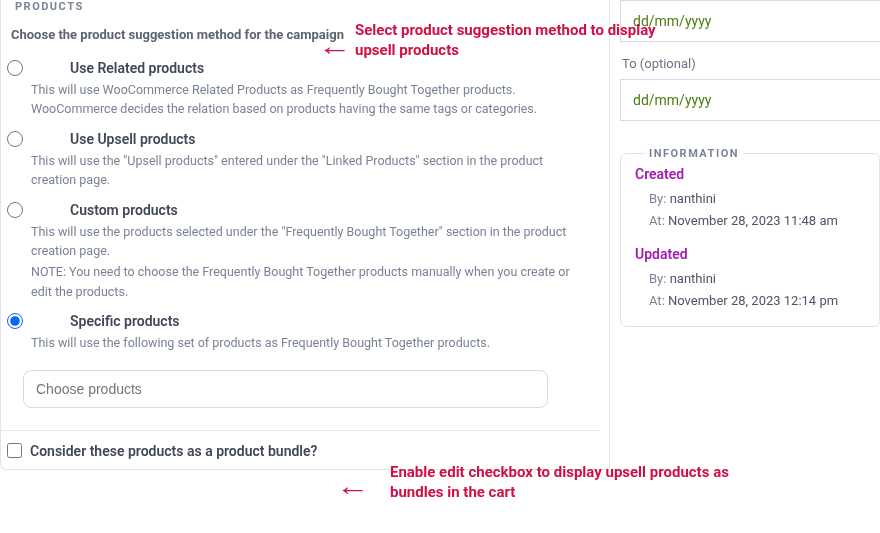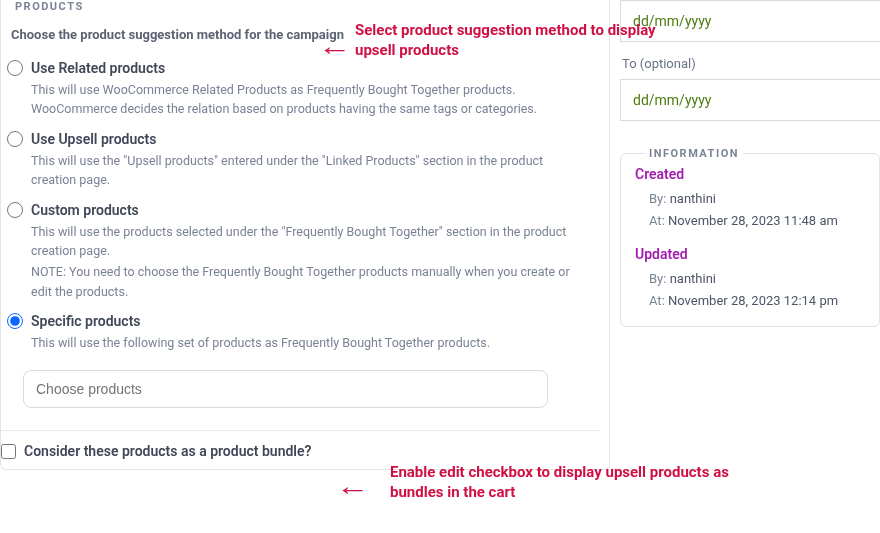--- a/index.html
+++ b/index.html
@@ -41,21 +41,21 @@
     padding: 0 4px;
     margin-left: 10px;
   }
   .section-label {
     font-size: 13px;
     color: #5c6373;
     margin: 14px 0 12px 10px;
     font-weight: bold;
   }
   .radio-item { padding: 6px 0 6px 6px; }
-  .radio-row { display: flex; align-items: center; }
+  .radio-row { display: flex; align-items: center; gap: 39px; }
   .radio-row input[type=radio] {
     margin: 0 8px 0 0;
     width: 16px; height: 16px;
     accent-color: #0b66ff;
   }
   .radio-row label {
     font-size: 14px;
     font-weight: 600;
     color: #404757;
     cursor: pointer;
@@ -72,21 +72,21 @@
   .product-input {
     width: 525px;
     border: 1px solid #d6dae2;
     border-radius: 8px;
     padding: 10px 12px;
     font-size: 14px;
     color: #666;
     background: #fff;
   }
   .divider { border-top: 1px solid #e5e8ef; margin: 4px 0 12px 0; }
-  .check-row { display: flex; align-items: flex-end; }
+  .check-row { display: flex; align-items: flex-start; padding-left: 6px; }
   .check-row input[type=checkbox] {
     margin: 0 8px 0 0; width: 15px; height: 15px;
   }
   .check-row label {
     font-size: 14px;
     font-weight: 600;
     color: #404757;
     cursor: pointer;
   }
   .date-input {

